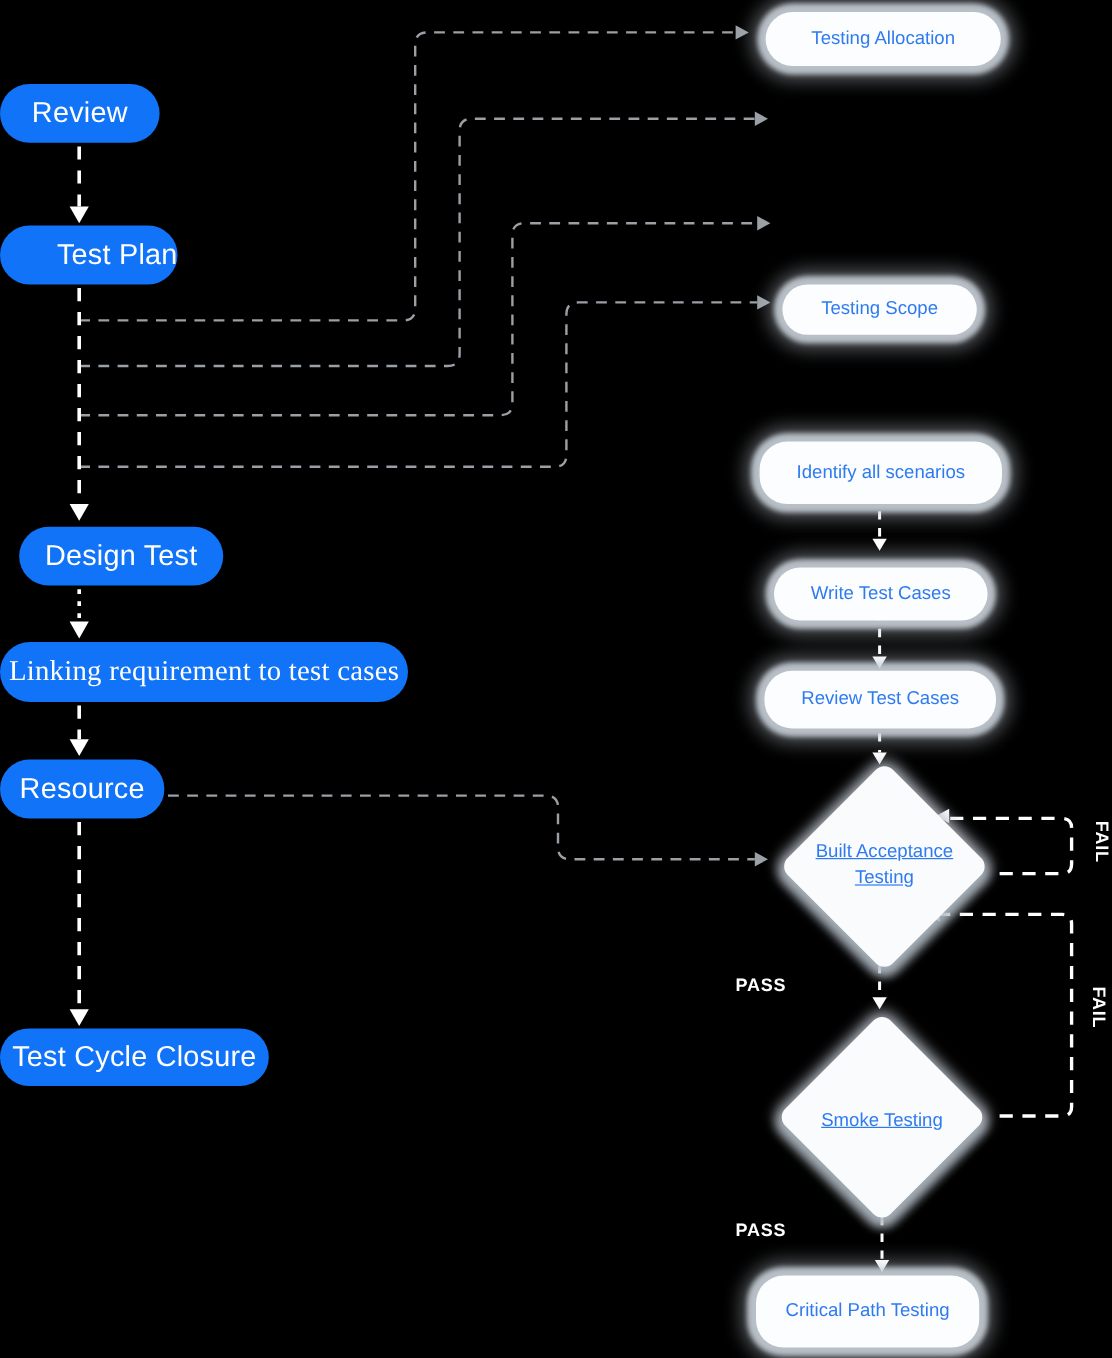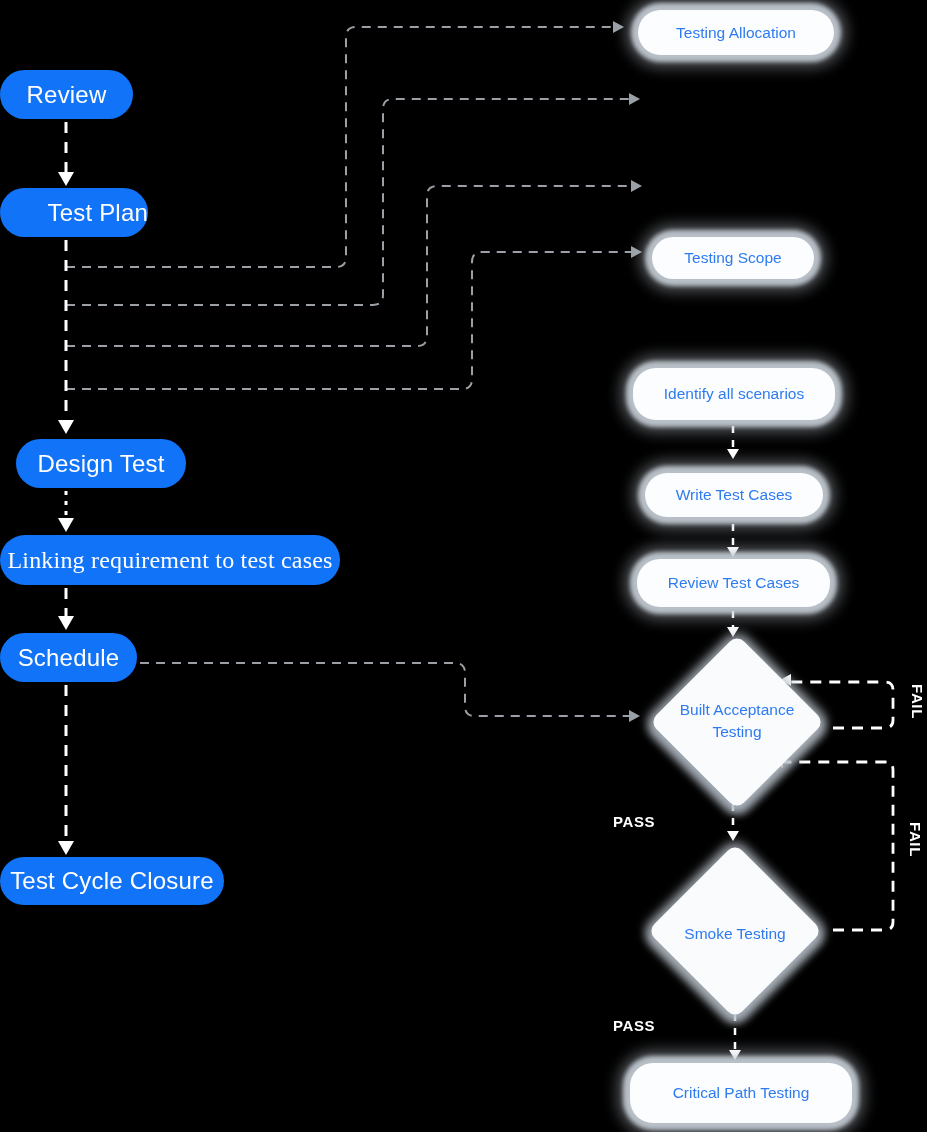--- a/index.html
+++ b/index.html
@@ -19,21 +19,21 @@
     font-size:15.5px;font-weight:500;
     box-shadow:0 0 4px 7px rgba(203,211,220,.85), 0 0 14px 13px rgba(203,211,220,.38);
   }
   .diamond-shape{
     position:absolute;width:124px;height:124px;background:#FAFBFD;
     transform:rotate(45deg);border-radius:10px;
     box-shadow:3px 3px 8px 4px rgba(178,187,196,.85), 0 0 10px 7px rgba(203,211,220,.45);
   }
   .diamond-label{
     position:absolute;color:#2E7BF0;font-size:15.5px;font-weight:500;
-    text-align:center;line-height:1.45;
+    text-align:center;line-height:1.45;text-decoration:underline;
   }
   .edge-label{
     position:absolute;color:#fff;font-size:15px;font-weight:600;letter-spacing:.6px;
   }
   .edge-label.vertical{
     writing-mode:vertical-rl;text-orientation:mixed;
   }
 </style>
 </head>
 <body>
@@ -103,42 +103,42 @@
   <div class="node bpill" style="left:0px;top:188px;width:148px;height:49px;justify-content:flex-end;">
     <span>Test Plan</span>
   </div>
   <div class="node bpill" style="left:16px;top:439px;width:170px;height:49px;">
     <span>Design Test</span>
   </div>
   <div class="node bpill" style="left:0px;top:535px;width:340px;height:50px;font-family:Liberation Serif, serif;">
     <span>Linking requirement to test cases</span>
   </div>
   <div class="node bpill" style="left:0px;top:633px;width:137px;height:49px;">
-    <span>Schedule</span>
+    <span>Resource</span>
   </div>
   <div class="node bpill" style="left:0px;top:857px;width:224px;height:48px;">
     <span>Test Cycle Closure</span>
   </div>
 
   <div class="node wpill" style="left:638px;top:10px;width:196px;height:45px;">
     <span>Testing Allocation</span>
   </div>
   <div class="node wpill" style="left:652px;top:237px;width:162px;height:42px;">
     <span>Testing Scope</span>
   </div>
   <div class="node wpill" style="left:633px;top:368px;width:202px;height:52px;">
     <span>Identify all scenarios</span>
   </div>
   <div class="node wpill" style="left:645px;top:473px;width:178px;height:44px;">
     <span>Write Test Cases</span>
   </div>
   <div class="node wpill" style="left:637px;top:559px;width:193px;height:48px;">
     <span>Review Test Cases</span>
   </div>
-  <div class="node wpill" style="left:630px;top:1063px;width:222px;height:60px;">
+  <div class="node wpill" style="left:630px;top:1063px;width:186px;height:60px;">
     <span>Critical Path Testing</span>
   </div>
 
   <div class="diamond-shape" style="left:675px;top:660px;"></div>
   <div class="diamond-label" style="left:657px;top:699px;width:160px;">Built Acceptance Testing</div>
 
   <div class="diamond-shape" style="left:673px;top:869px;"></div>
   <div class="diamond-label" style="left:655px;top:923px;width:160px;">Smoke Testing</div>
 
   <div class="edge-label" style="left:613px;top:813px;">PASS</div>

